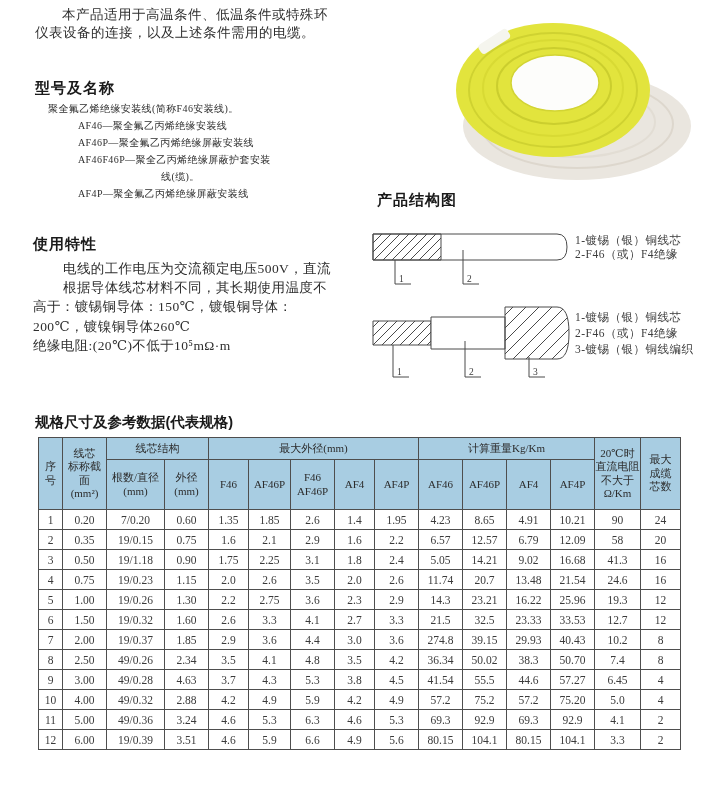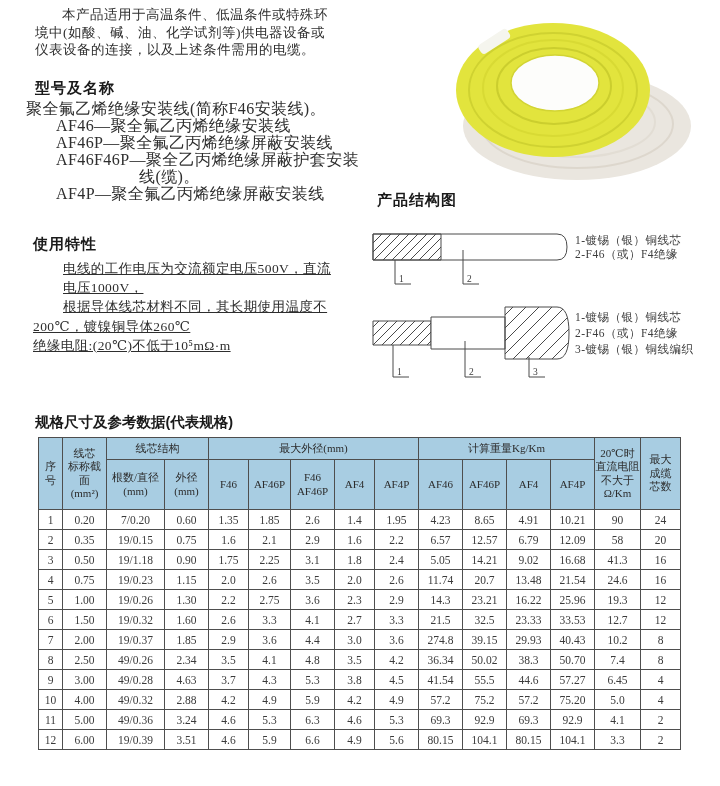--- a/index.html
+++ b/index.html
@@ -8,22 +8,22 @@
 
   .heading{position:absolute;margin:0;font-family:"Liberation Sans","DejaVu Sans",sans-serif;
            font-weight:bold;font-size:15px;color:#1a1a1a;letter-spacing:1px;}
   .models-heading{left:35px;top:79px;}
   .usage-heading{left:33px;top:235px;}
   .structure-heading{left:377px;top:191px;}
 
   .intro{position:absolute;left:35px;top:6px;width:332px;font-size:13.5px;line-height:17.6px;letter-spacing:0.5px;}
   .intro .line:first-child{text-indent:27px;}
 
-  .models{position:absolute;left:26px;top:101px;width:336px;font-size:16px;line-height:16.9px;letter-spacing:0.4px;}
-  .usage{position:absolute;left:33px;top:259px;width:336px;font-size:13.5px;line-height:19.2px;letter-spacing:0.4px;text-decoration:underline;}
+  .models{position:absolute;left:48px;top:101px;width:336px;font-size:10px;line-height:16.9px;letter-spacing:0.4px;}
+  .usage{position:absolute;left:33px;top:259px;width:336px;font-size:13.5px;line-height:19.2px;letter-spacing:0.4px;}
   .lv0{padding-left:0;}
   .lv1{padding-left:30px;}
   .lv2{padding-left:113px;}
 
   .photo{position:absolute;left:425px;top:10px;width:292px;height:175px;}
   .diagram{position:absolute;left:365px;}
   .diagram1{top:224px;}
   .diagram2{top:299px;}
   .dlabel{font-size:11.5px;fill:#3c3c3c;font-family:"Liberation Serif","DejaVu Serif",serif;letter-spacing:0.5px;}
   .dnum{font-size:9.5px;fill:#3c3c3c;font-family:"Liberation Serif","DejaVu Serif",serif;}
@@ -40,39 +40,38 @@
   .spec-table thead tr.sub-row{height:50px;}
   .spec-table tbody td{height:19px;font-size:11.5px;color:#3a3a3a;background:#fff;}
 </style>
 </head>
 <body>
 
 <div class="page">
 
   <div class="intro" id="intro">
       <div class="line lv0">本产品适用于高温条件、低温条件或特殊环</div>
-      <div class="line lv0">境中(如酸、碱、油、化学试剂等)供电器设备或</div>
       <div class="line lv0">仪表设备的连接，以及上述条件需用的电缆。</div>
     </div>
 
   <h3 class="heading models-heading">型号及名称</h3>
   <div class="models" id="models">
       <div class="line lv0">聚全氟乙烯绝缘安装线(简称F46安装线)。</div>
       <div class="line lv1">AF46—聚全氟乙丙烯绝缘安装线</div>
       <div class="line lv1">AF46P—聚全氟乙丙烯绝缘屏蔽安装线</div>
       <div class="line lv1">AF46F46P—聚全乙丙烯绝缘屏蔽护套安装</div>
       <div class="line lv2">线(缆)。</div>
       <div class="line lv1">AF4P—聚全氟乙丙烯绝缘屏蔽安装线</div>
     </div>
 
   <h3 class="heading usage-heading">使用特性</h3>
   <div class="usage" id="usage">
       <div class="line lv1">电线的工作电压为交流额定电压500V，直流</div>
-      <div class="line lv1">电压1000V，</div>
       <div class="line lv1">根据导体线芯材料不同，其长期使用温度不</div>
+      <div class="line lv0">高于：镀锡铜导体：150℃，镀银铜导体：</div>
       <div class="line lv0">200℃，镀镍铜导体260℃</div>
       <div class="line lv0">绝缘电阻:(20℃)不低于10⁵mΩ·m</div>
     </div>
 
   <div class="photo">
     <svg width="292" height="175" viewBox="0 0 292 175">
       <g>
         <ellipse cx="152" cy="116" rx="114" ry="54" fill="#eae6df"></ellipse>
         <ellipse cx="152" cy="114" rx="96" ry="44" fill="none" stroke="#ddd7cd" stroke-width="2"></ellipse>
         <ellipse cx="152" cy="112" rx="78" ry="35" fill="none" stroke="#e2ddd4" stroke-width="2"></ellipse>

